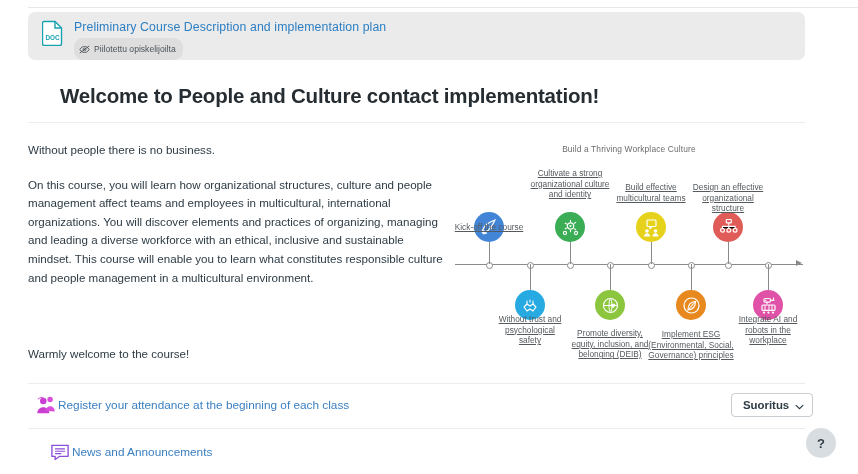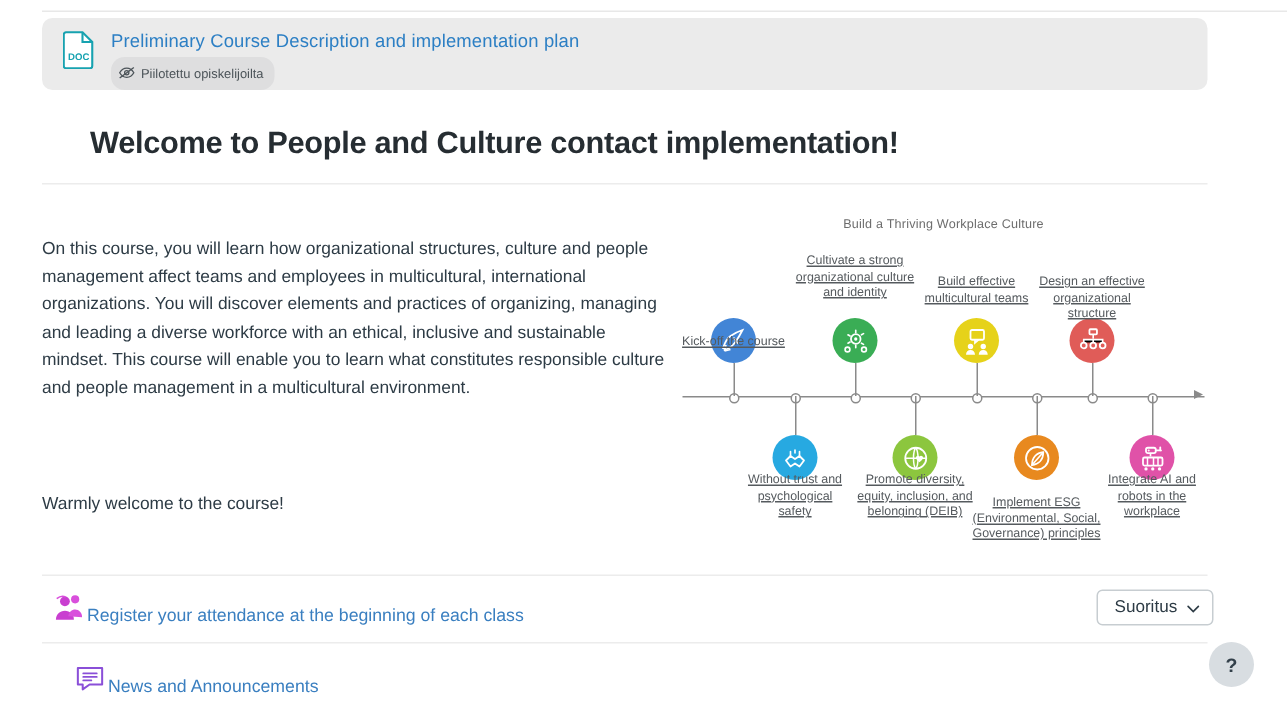--- a/index.html
+++ b/index.html
@@ -74,30 +74,30 @@
   }
   .bubble svg{width:19px;height:19px;display:block;}
   .lbl{
     position:absolute;text-align:center;font-size:8.3px;line-height:10.6px;
     color:#555a5e;
     text-decoration:underline;
   }
 
   
   .rule{position:absolute;left:28px;height:1px;background:#ececec;}
-  .link-row{position:absolute;display:flex;align-items:flex-end;}
+  .link-row{position:absolute;display:flex;align-items:center;}
   .link-row .lk{font-size:11.8px;color:#3a7fc0;white-space:nowrap;}
   .ico-wrap{width:24px;height:24px;display:flex;align-items:center;justify-content:center;flex:none;}
 
   .suoritus{
     position:absolute;left:731px;top:393px;
     display:flex;align-items:center;gap:6px;
     border:1px solid #c7cdd1;border-radius:4px;background:#fff;
     padding:5px 9px 5px 11px;
-    font-size:11.4px;font-weight:normal;color:#2d3b45;
+    font-size:11.4px;font-weight:bold;color:#2d3b45;
   }
   .chev{width:8px;height:8px;position:relative;top:-1px;}
 
   .help-btn{
     position:absolute;left:806px;top:428px;width:30px;height:30px;border-radius:50%;
     background:#d8dde1;display:flex;align-items:center;justify-content:center;
     font-size:13px;font-weight:bold;color:#33404a;
   }
 </style>
 </head>
@@ -127,20 +127,21 @@
         </span>
         <span class="pill-txt">Piilotettu opiskelijoilta</span>
       </div>
     </div>
   </div>
 
   <div class="page-title">Welcome to People and Culture contact implementation!</div>
   <div class="title-rule"></div>
 
   <div class="body-col">
+    <p>Without people there is no business.</p>
     <div class="gap-a"></div>
     <p>On this course, you will learn how organizational structures, culture and people management affect teams and employees in multicultural, international organizations. You will discover elements and practices of organizing, managing and leading a diverse workforce with an ethical, inclusive and sustainable mindset. This course will enable you to learn what constitutes responsible culture and people management in a multicultural environment.</p>
     <div class="gap-b"></div>
     <div class="gap-c"></div>
     <p>Warmly welcome to the course!</p>
   </div>
 
   <div class="info">
     <div class="info-title">Build a Thriving Workplace Culture</div>
     <div class="axis"></div>
@@ -179,21 +180,21 @@
         <div class="lbl" style="left: 78px; width: 80px; top: 28px;">Cultivate a strong organizational culture and identity</div>
         <div class="node" style="left: 155px;"></div>
         <div class="stem" style="left: 158px; top: 124px; height: 26px;"></div>
         <div class="bubble" style="left: 143px; top: 150px; background: rgb(140, 198, 62);">
           <svg viewBox="0 0 19 19">
             <circle cx="9.5" cy="9.5" r="7" fill="none" stroke="#fff" stroke-width="1.2"></circle>
             <path d="M2.6 9.5h13.8M9.5 2.5c2 2.4 2 11.6 0 14M9.5 2.5c-2 2.4-2 11.6 0 14" fill="none" stroke="#fff" stroke-width="1"></path>
             <path d="M12 8.3c.9-1 2.4-.3 2.4.9 0 1.1-1.6 2.2-2.4 2.9-.8-.7-2.4-1.8-2.4-2.9 0-1.2 1.5-1.9 2.4-.9z" fill="#fff"></path>
           </svg>
         </div>
-        <div class="lbl" style="left: 117px; width: 82px; top: 174px;">Promote diversity, equity, inclusion, and belonging (DEIB)</div>
+        <div class="lbl" style="left: 117px; width: 82px; top: 188px;">Promote diversity, equity, inclusion, and belonging (DEIB)</div>
         <div class="node" style="left: 196px;"></div>
         <div class="stem" style="left: 199px; top: 102px; height: 22px;"></div>
         <div class="bubble" style="left: 184px; top: 72px; background: rgb(230, 210, 26);">
           <svg viewBox="0 0 19 19">
             <rect x="5" y="2" width="9" height="6.5" rx="1" fill="none" stroke="#fff" stroke-width="1.2"></rect>
             <path d="M8 8.5v2l2.3-2" fill="none" stroke="#fff" stroke-width="1.2"></path>
             <circle cx="5" cy="13" r="1.8" fill="#fff"></circle>
             <circle cx="13.5" cy="13" r="1.8" fill="#fff"></circle>
             <path d="M2 18.5c0-1.9 1.3-3.2 3-3.2s3 1.3 3 3.2M10.5 18.5c0-1.9 1.3-3.2 3-3.2s3 1.3 3 3.2" fill="#fff"></path>
           </svg>

